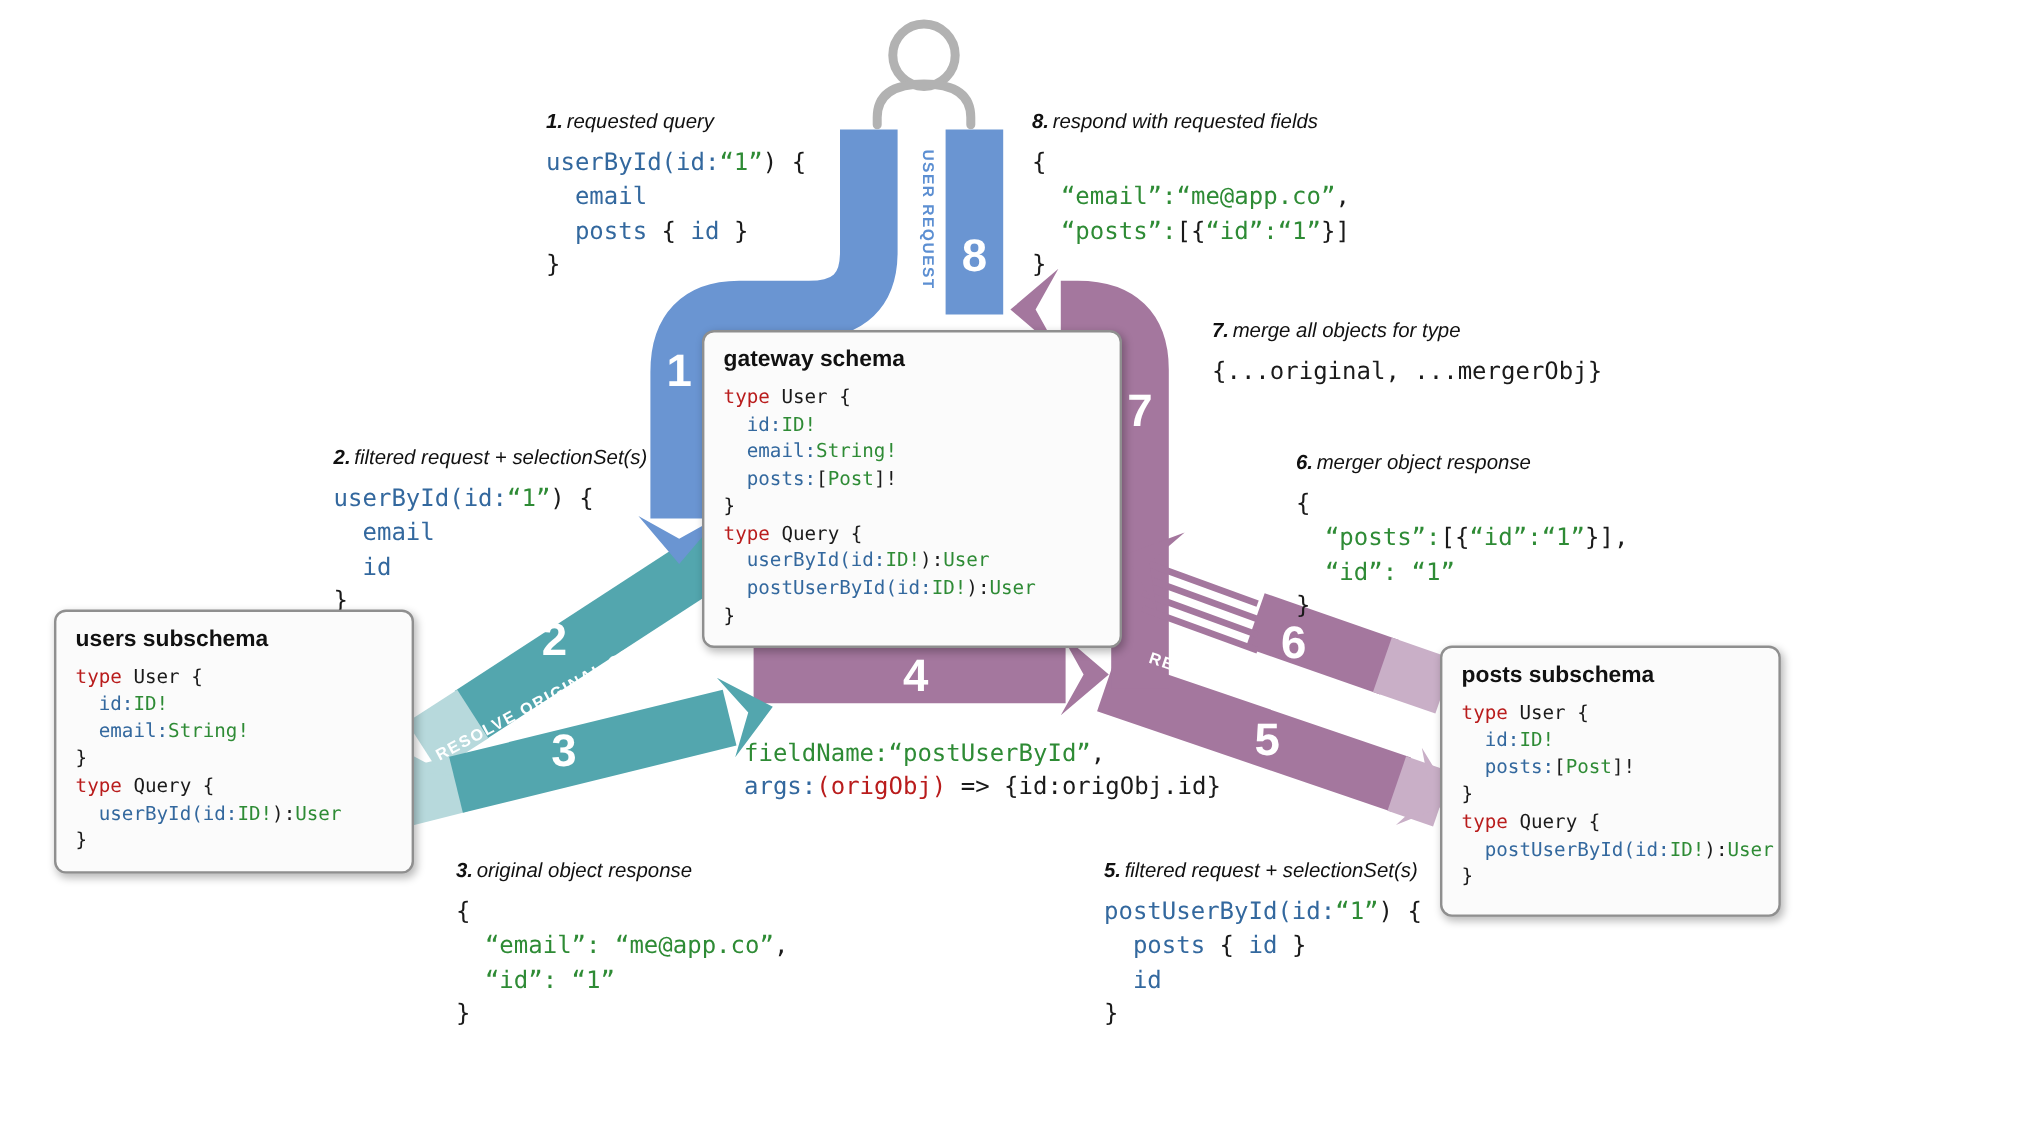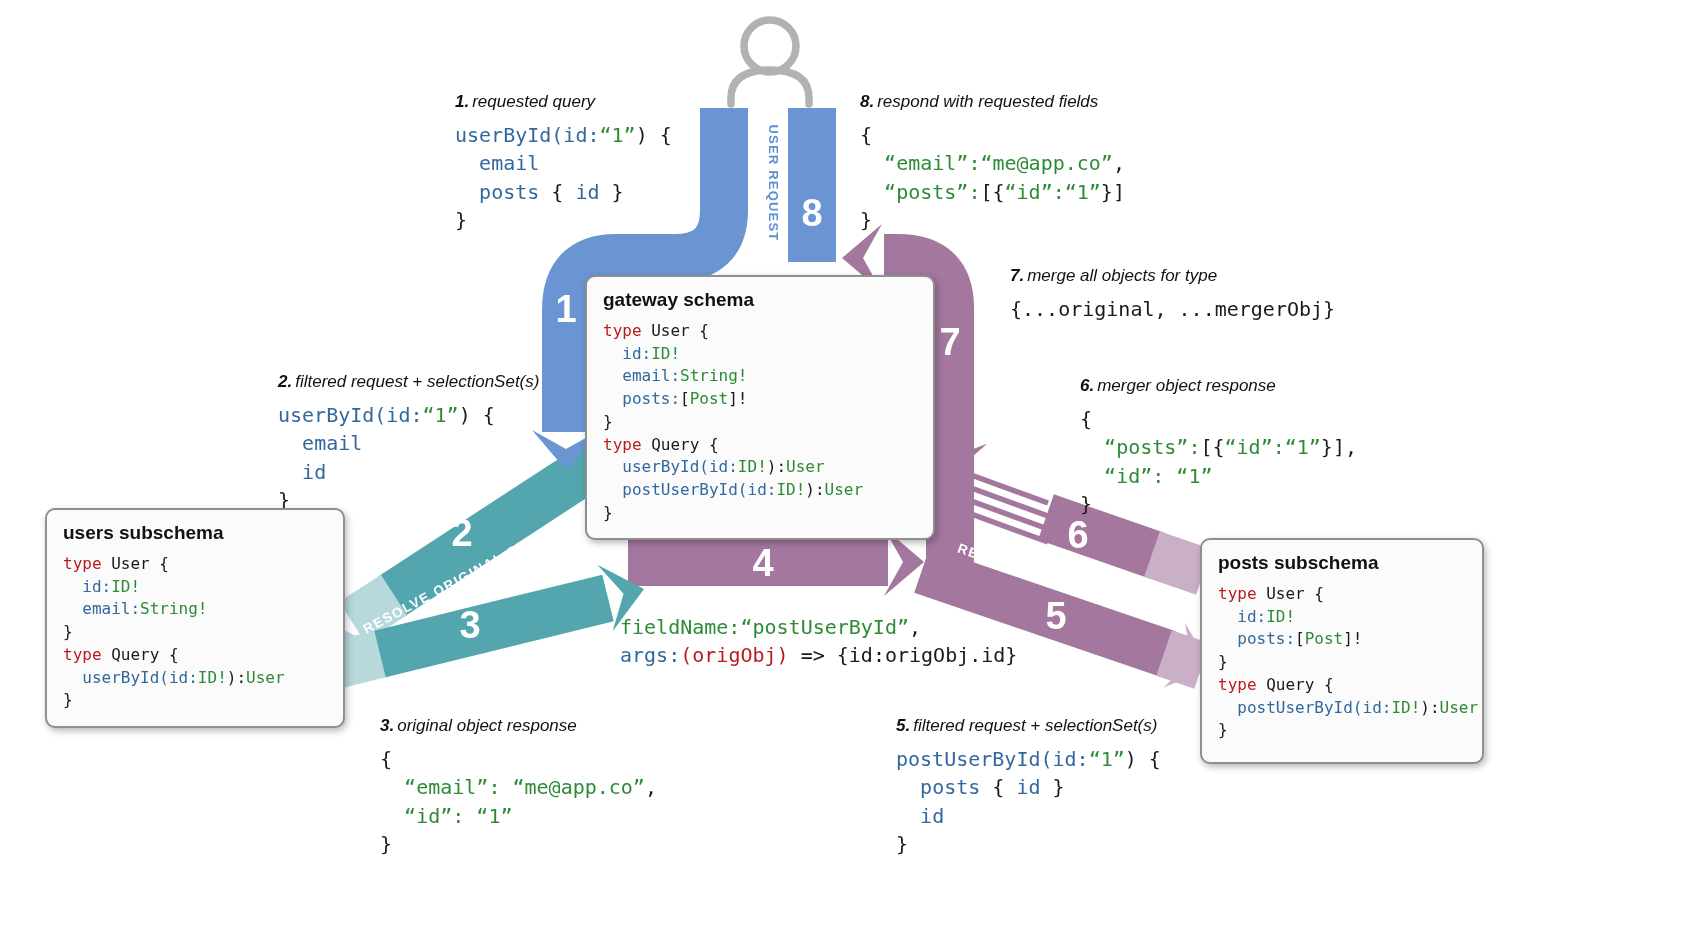--- a/index.html
+++ b/index.html
@@ -63,21 +63,21 @@
   
   .ann { position:absolute; z-index:2; }
   .ann-heading { font-size:17px; font-style:italic; color:#111; }
   .ann-num { font-weight:bold; margin-right:3px; }
   .ann .code { font-size:20px; line-height:1.42; margin-top:9px; }
 
   .ann-1 { left:455px;  top:92px;  }
   .ann-2 { left:278px;  top:372px; }
   .ann-3 { left:380px;  top:716px; }
   .ann-4 { left:620px;  top:604px; }
-  .ann-5 { left:896px;  top:716px; }
+  .ann-5 { left:920px;  top:716px; }
   .ann-6 { left:1080px; top:376px; }
   .ann-7 { left:1010px; top:266px; }
   .ann-8 { left:860px;  top:92px;  }
 </style>
 </head>
 <body>
 
 <svg id="diagram-svg" width="1700" height="950" viewBox="0 0 1700 950">
   <defs>
     <path id="chev" d="M 0 0 L -40 -34 L -21 0 L -40 34 Z"></path>

